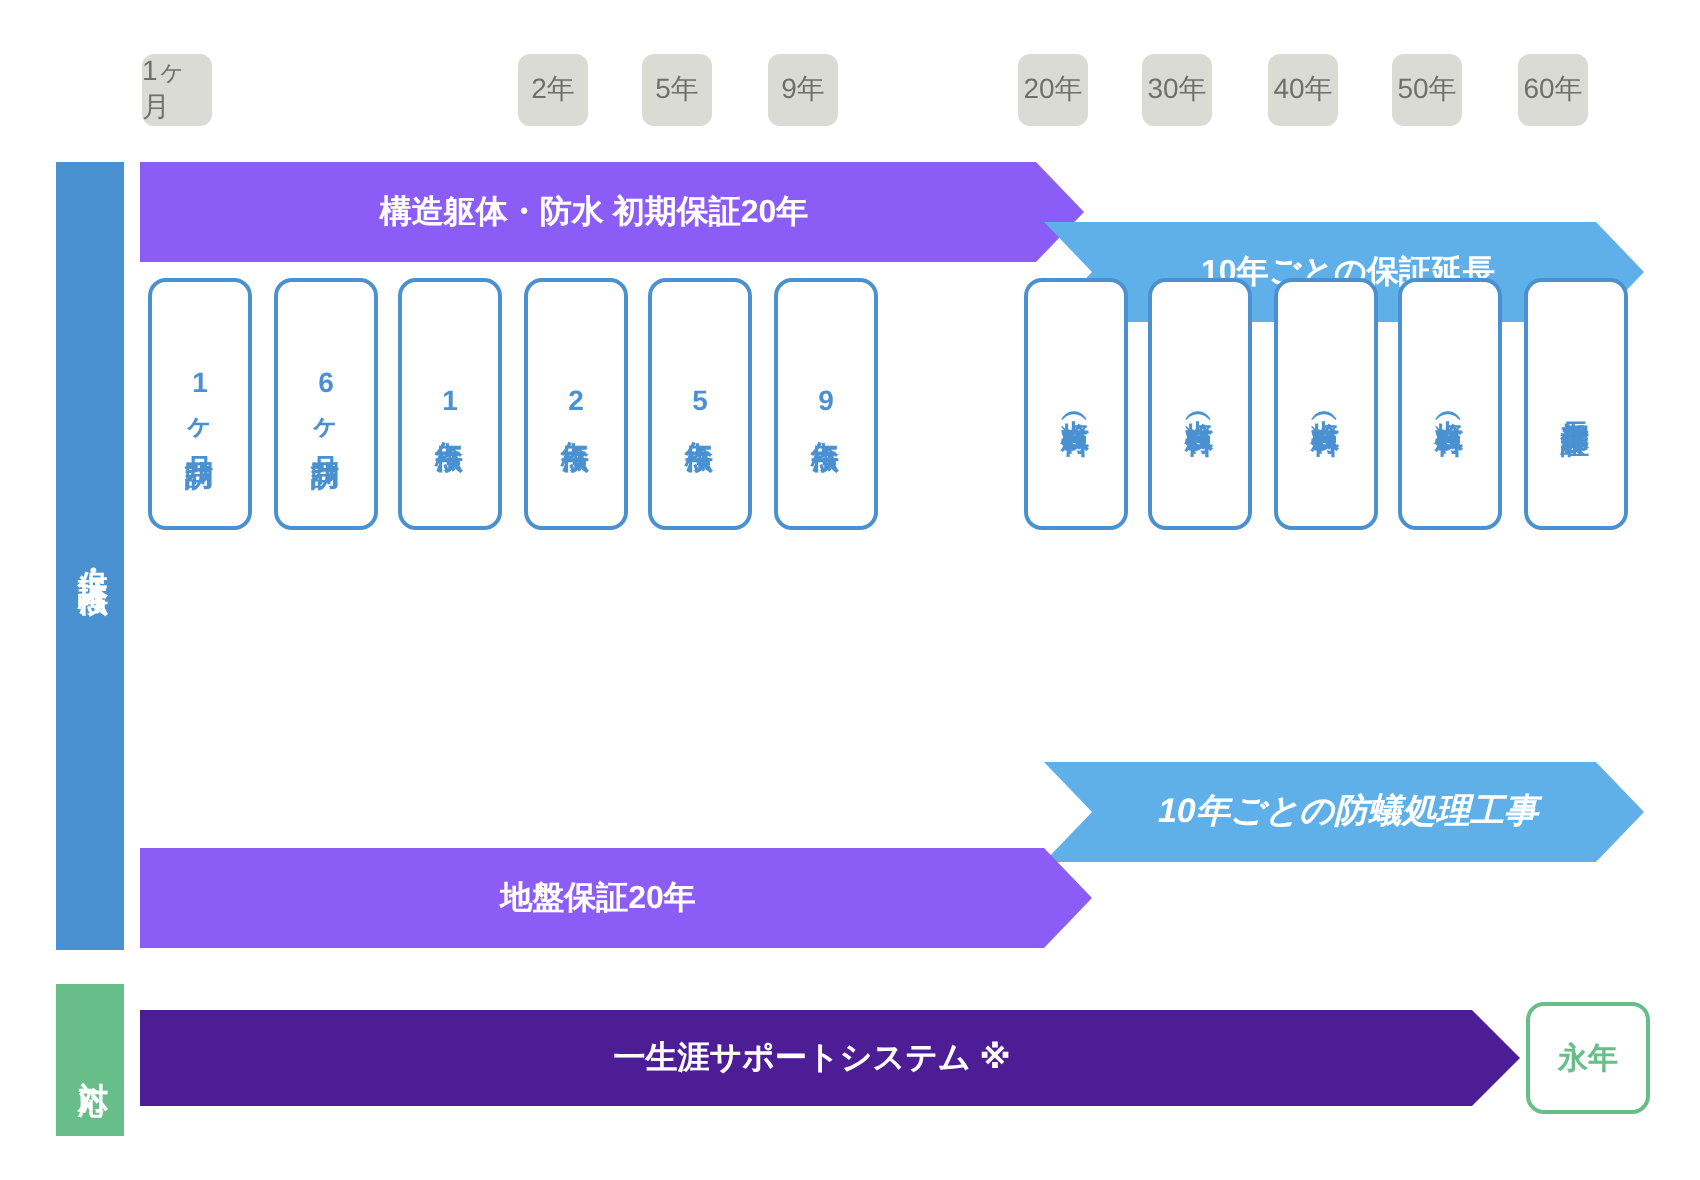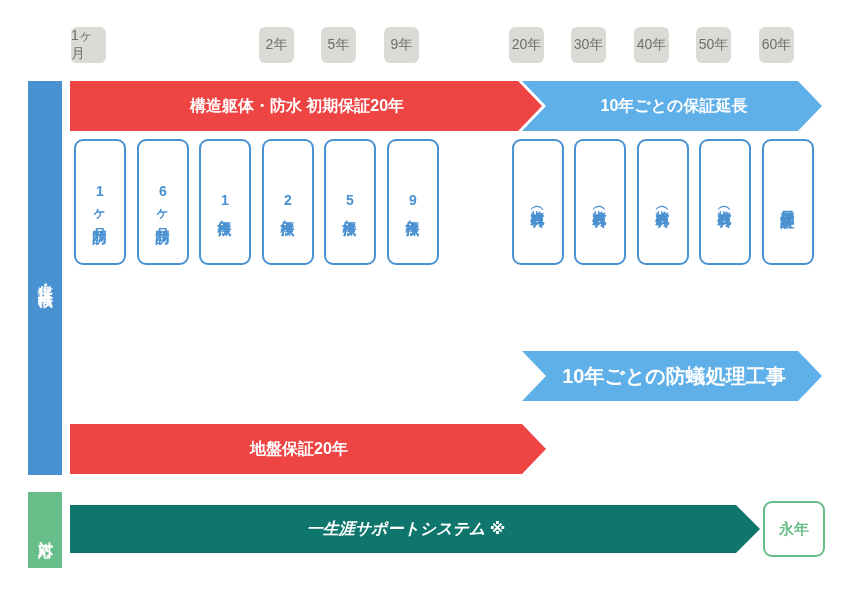--- a/index.html
+++ b/index.html
@@ -22,28 +22,28 @@
   }
   .sidebar-blue{top:81px;height:394px;background:#4a91d1;}
   .sidebar-green{top:492px;height:76px;background:#68be88;}
   .vtext{writing-mode:vertical-rl;text-orientation:upright;letter-spacing:2px;}
   
   .arrow{
     position:absolute;height:50px;
     display:flex;align-items:center;justify-content:center;
     color:#fff;font-weight:bold;font-size:16px;white-space:nowrap;
   }
-  .blue-dark{background:#ef4444;}
+  .blue-dark{background:#8b5cf6;}
   .blue-light{background:#5fb0e8;}
-  .green{background:#0f766e;font-style:italic;}
+  .green{background:#4c1d95;}
   .point{clip-path:polygon(0 0,calc(100% - 24px) 0,100% 50%,calc(100% - 24px) 100%,0 100%);}
-  .point-notch{clip-path:polygon(0 0,calc(100% - 24px) 0,100% 50%,calc(100% - 24px) 100%,0 100%,24px 50%);}
+  .point-notch{clip-path:polygon(0 0,calc(100% - 24px) 0,100% 50%,calc(100% - 24px) 100%,0 100%,24px 50%);margin-top:30px;}
   .arrow .pad-tip{padding-right:18px;}
   .arrow .pad-notch{padding-left:18px;padding-right:14px;}
-  .two-line{display:flex;flex-direction:column;align-items:flex-start;font-size:20px;line-height:1.45;}
+  .two-line{display:flex;flex-direction:column;align-items:flex-start;font-size:17px;line-height:1.45;font-style:italic;}
   
   .vbox{
     position:absolute;top:139px;width:52px;height:126px;
     background:#fff;border:2px solid #4a91d1;border-radius:9px;
     display:flex;align-items:center;justify-content:center;
     color:#4a91d1;font-weight:bold;font-size:14px;box-sizing:border-box;
   }
   .vbox .vt{writing-mode:vertical-rl;text-orientation:upright;letter-spacing:1px;}
   .vbox .vt-mixed{writing-mode:vertical-rl;text-orientation:mixed;letter-spacing:1px;}
   

